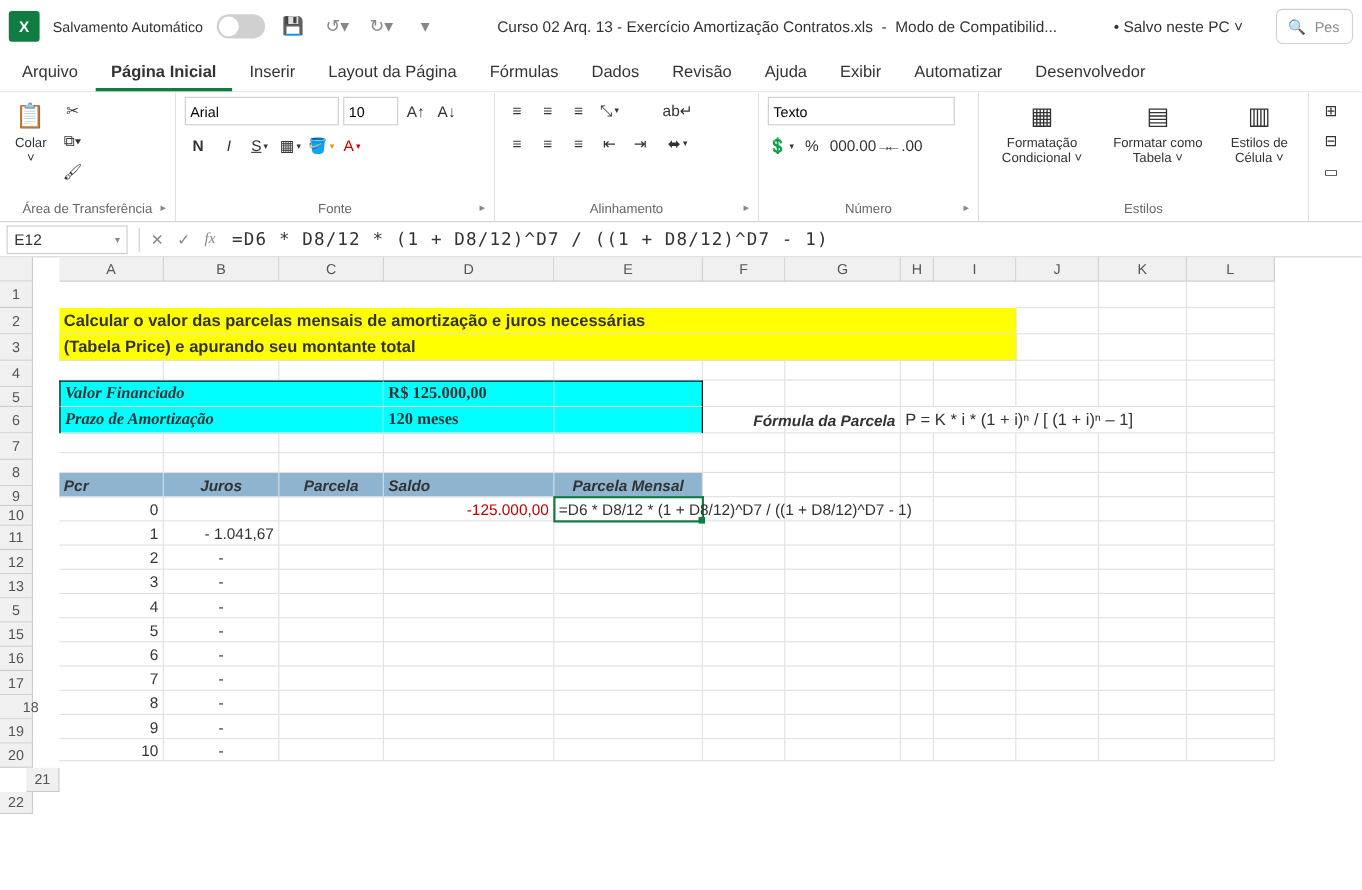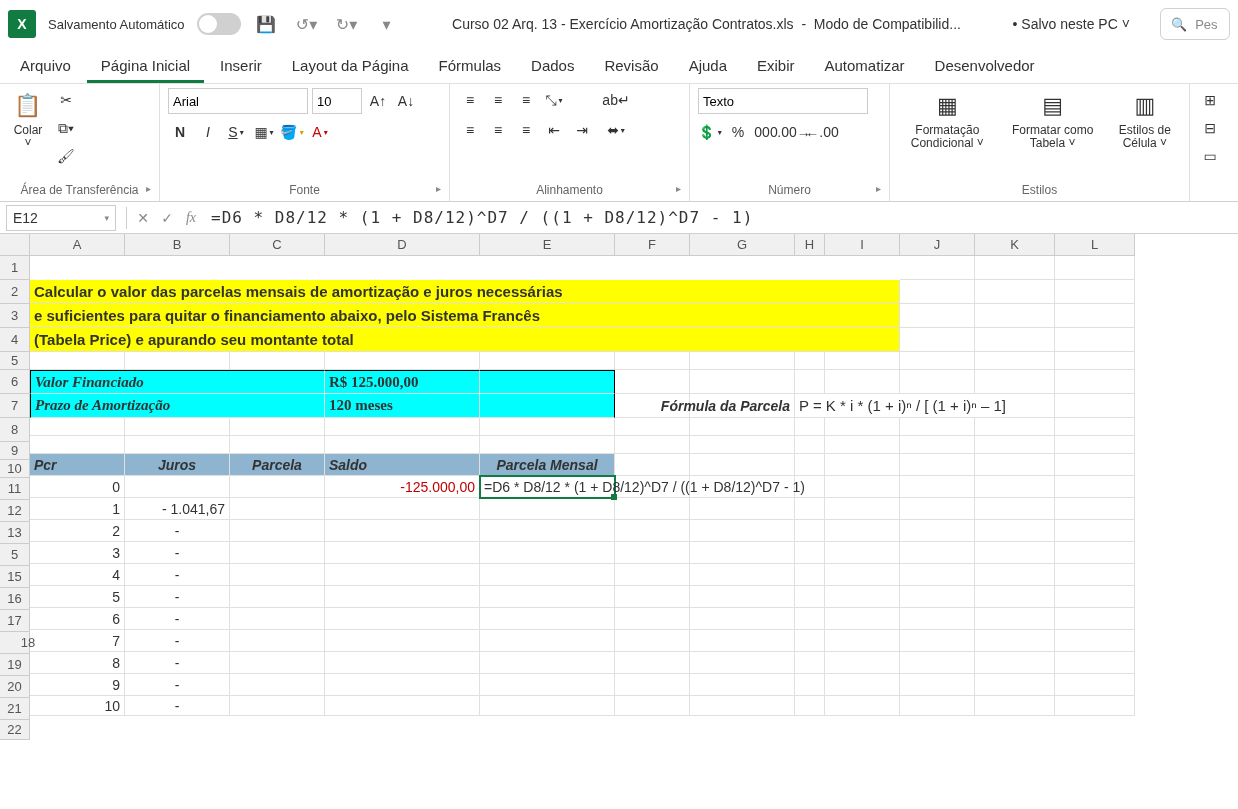--- a/index.html
+++ b/index.html
@@ -13,21 +13,21 @@
 .toggle::after { content: ""; position: absolute; left: 2px; top: 2px; width: 18px; height: 18px; background: #fff; border-radius: 50%; }
 .qat-btn { width: 28px; height: 28px; display: flex; align-items: center; justify-content: center; color: #6b2e8f; font-size: 16px; cursor: pointer; }
 .qat-btn.gray { color: #888; }
 .title-text { flex: 1; text-align: center; font-size: 14px; color: #333; white-space: nowrap; overflow: hidden; text-overflow: ellipsis; padding: 0 8px; }
 .save-status { font-size: 14px; color: #333; display: flex; align-items: center; gap: 4px; }
 .search-box { width: 70px; height: 32px; border: 1px solid #d0d0d0; border-radius: 6px; display: flex; align-items: center; padding: 0 10px; gap: 8px; color: #888; margin-left: 18px; }
 
 
 .ribbon-tabs { height: 36px; display: flex; align-items: flex-end; padding: 0 6px; gap: 2px; border-bottom: 1px solid #e0e0e0; }
 .ribbon-tab { padding: 8px 14px 6px; font-size: 15px; color: #333; cursor: pointer; border-bottom: 3px solid transparent; }
-.ribbon-tab.active { border-bottom-color: #107c41; font-weight: 400; margin-top: 34px; }
+.ribbon-tab.active { border-bottom-color: #107c41; font-weight: 700; margin-top: 34px; }
 
 
 .ribbon { height: 118px; background: #fff; display: flex; border-bottom: 1px solid #d0d0d0; }
 .rgroup { border-right: 1px solid #e0e0e0; padding: 4px 8px 2px; display: flex; flex-direction: column; justify-content: space-between; }
 .rgroup-content { display: flex; align-items: flex-start; gap: 6px; flex: 1; }
 .rgroup-label { text-align: center; font-size: 12px; color: #666; padding: 2px 0; position: relative; }
 .rgroup-label .dlg { position: absolute; right: 0; top: 2px; font-size: 10px; color: #888; }
 .rbig { display: flex; flex-direction: column; align-items: center; gap: 2px; padding: 2px 4px; cursor: pointer; }
 .rbig .ico { width: 32px; height: 32px; display: flex; align-items: center; justify-content: center; font-size: 22px; }
 .rbig .lbl { font-size: 12px; text-align: center; line-height: 1.1; }
@@ -255,21 +255,21 @@
         <div class="rowhead" style="height: 22px;">11</div>
         <div class="rowhead" style="height: 22px;">12</div>
         <div class="rowhead" style="height: 22px;">13</div>
         <div class="rowhead" style="height: 22px;">5</div>
         <div class="rowhead" style="height: 22px;">15</div>
         <div class="rowhead" style="height: 22px;">16</div>
         <div class="rowhead" style="height: 22px;">17</div>
         <div class="rowhead" style="height: 22px; padding-left: 27px;">18</div>
         <div class="rowhead" style="height: 22px;">19</div>
         <div class="rowhead" style="height: 22px;">20</div>
-        <div class="rowhead" style="height: 22px;">21</div>
+        <div class="rowhead" style="height: 22px; margin-left: 24px;">21</div>
         <div class="rowhead" style="height: 20px;">22</div>
       </div>
   </div>
   <div style="flex:1">
     <div class="colheads" id="colheads">
         <div class="colhead cA">A</div>
         <div class="colhead cB">B</div>
         <div class="colhead cC">C</div>
         <div class="colhead cD">D</div>
         <div class="colhead cE">E</div>
@@ -288,26 +288,20 @@
           <div class="cell cK" style="height: 24px;"></div>
           <div class="cell cL" style="height: 24px;"></div>
         </div>
         <div class="row" style="height: 24px;">
           <div class="cell hY" style="height: 24px; width: 870px;">Calcular o valor das parcelas mensais de amortização e juros necessárias</div>
           <div class="cell cJ" style="height: 24px;"></div>
           <div class="cell cK" style="height: 24px;"></div>
           <div class="cell cL" style="height: 24px;"></div>
         </div>
         <div class="row" style="height: 24px;">
-          <div class="cell hY" style="height: 24px; width: 870px;">e suficientes para quitar o financiamento abaixo, pelo Sistema Francês</div>
-          <div class="cell cJ" style="height: 24px;"></div>
-          <div class="cell cK" style="height: 24px;"></div>
-          <div class="cell cL" style="height: 24px;"></div>
-        </div>
-        <div class="row" style="height: 24px;">
           <div class="cell hY" style="height: 24px; width: 870px;">(Tabela Price) e apurando seu montante total</div>
           <div class="cell cJ" style="height: 24px;"></div>
           <div class="cell cK" style="height: 24px;"></div>
           <div class="cell cL" style="height: 24px;"></div>
         </div>
         <div class="row" style="height: 18px;">
           <div class="cell cA" style="height: 18px;"></div>
           <div class="cell cB" style="height: 18px;"></div>
           <div class="cell cC" style="height: 18px;"></div>
           <div class="cell cD" style="height: 18px;"></div>

